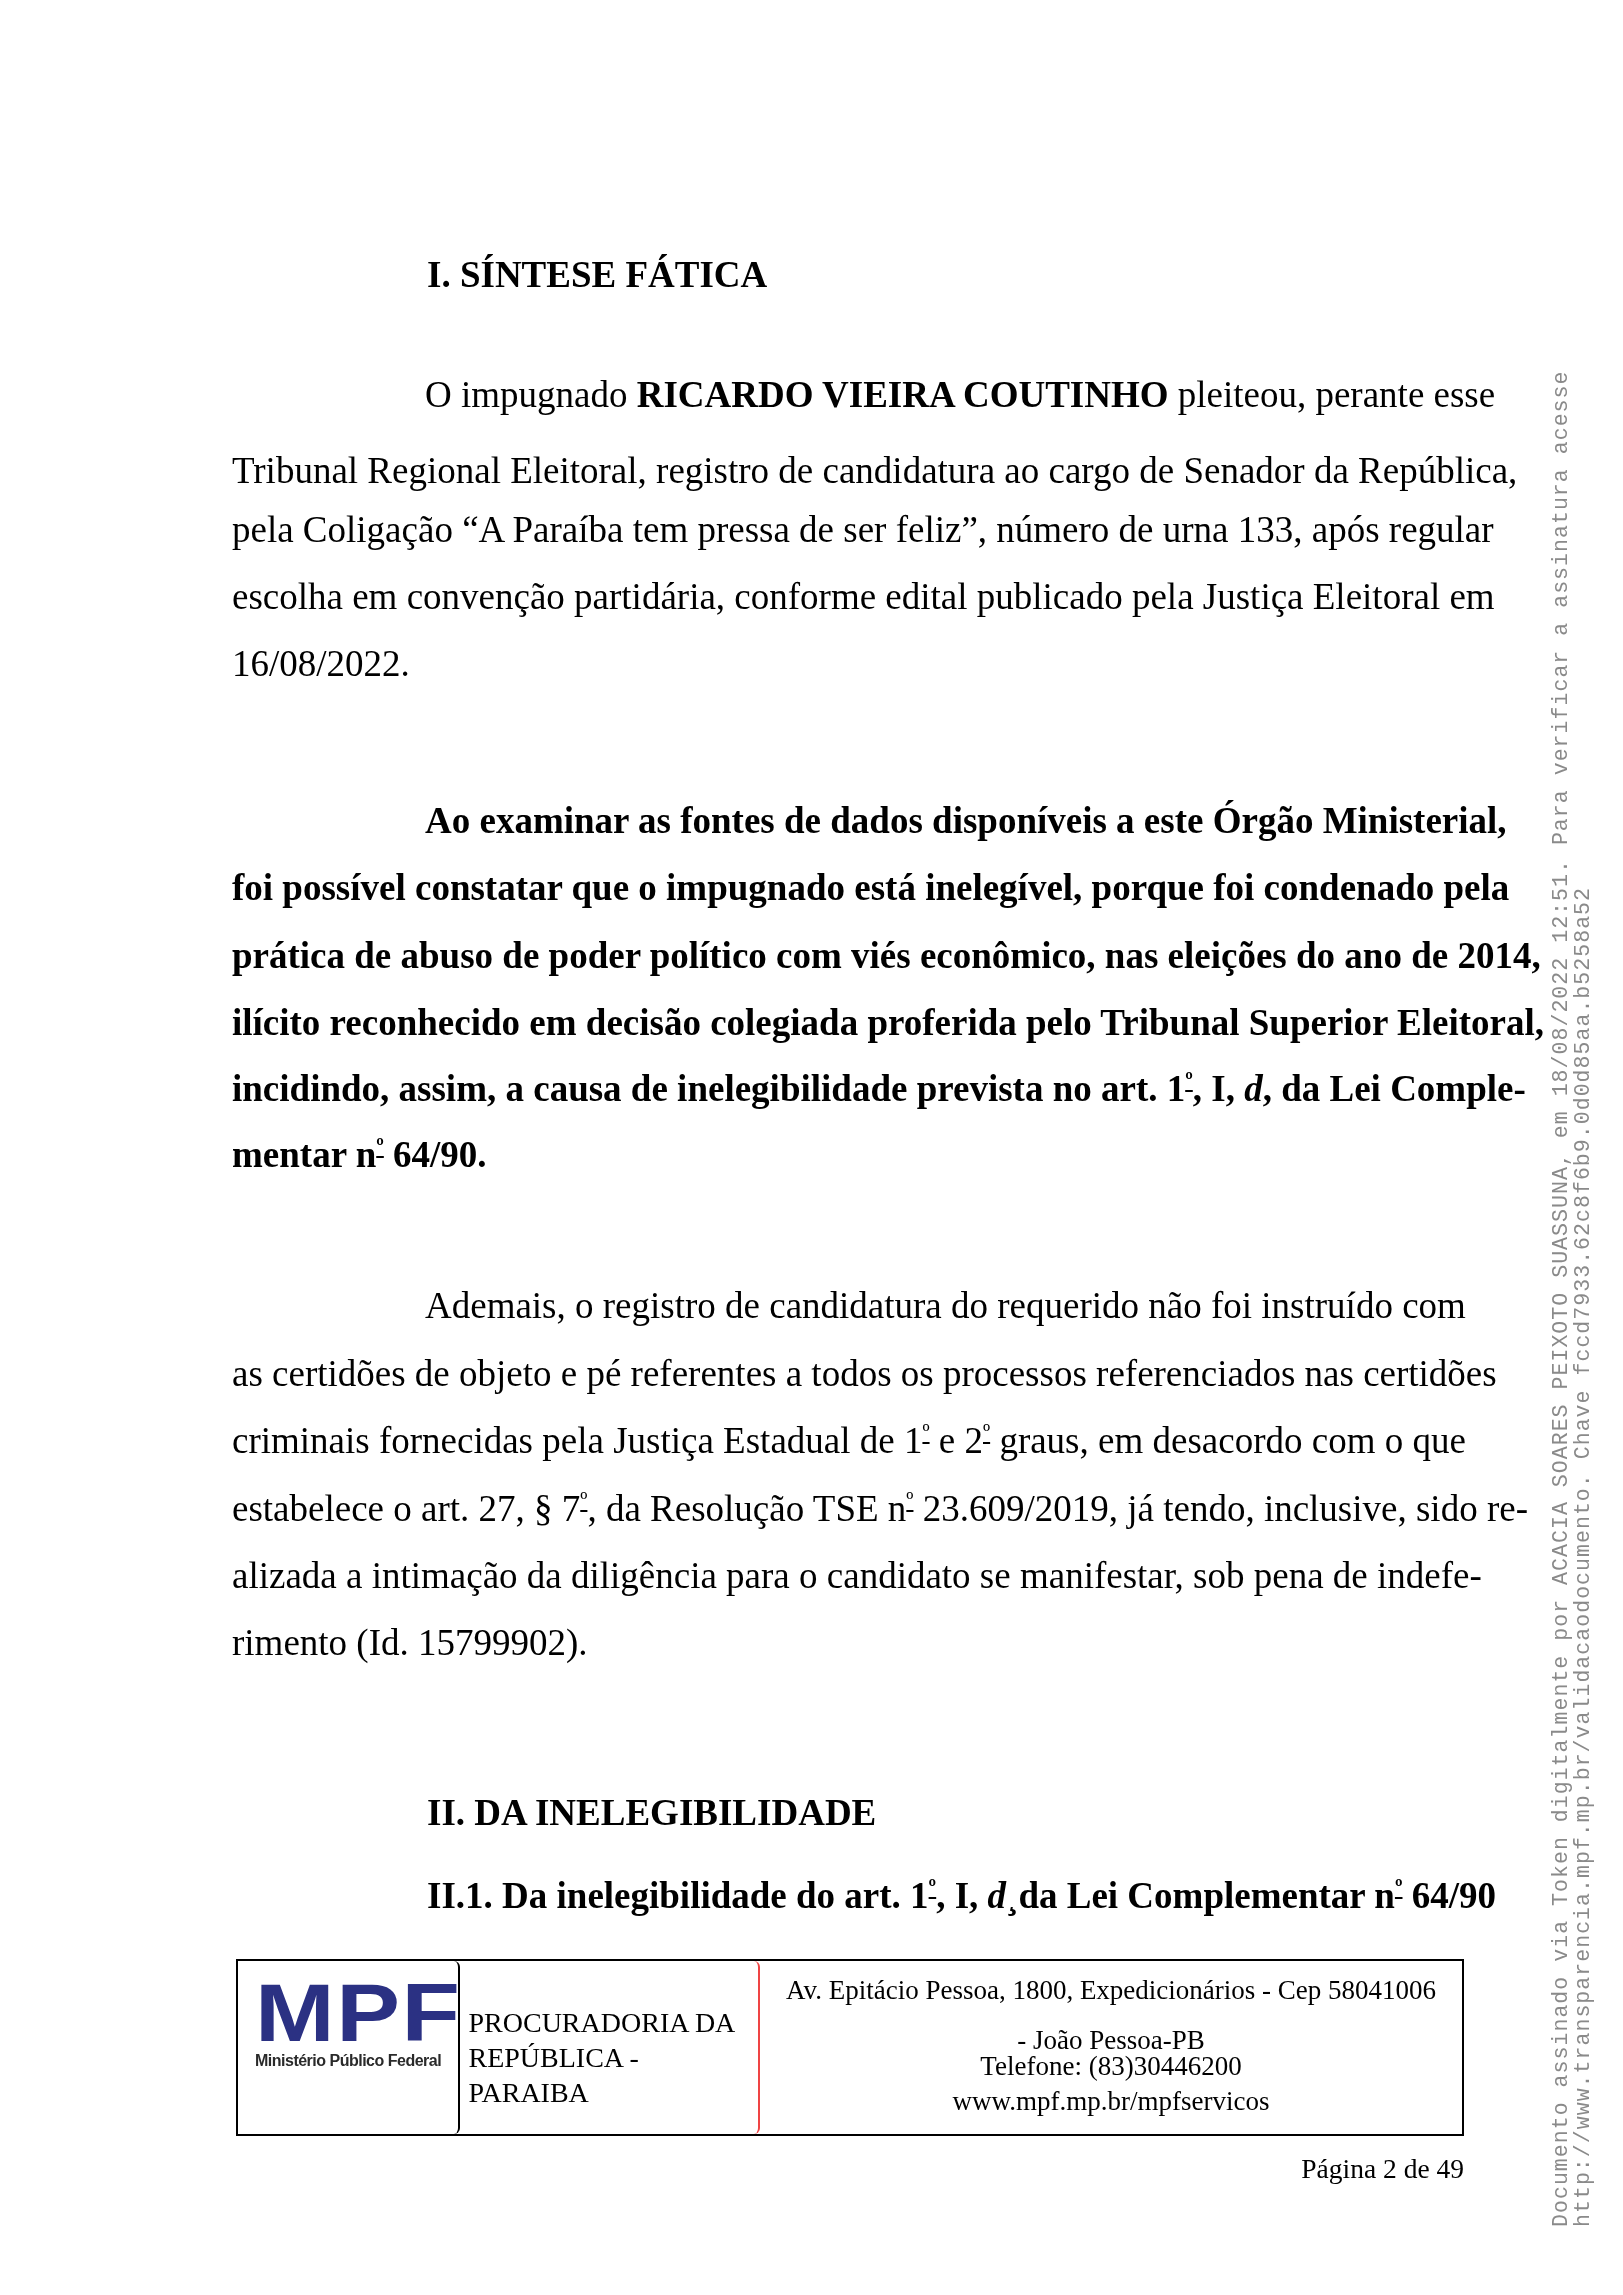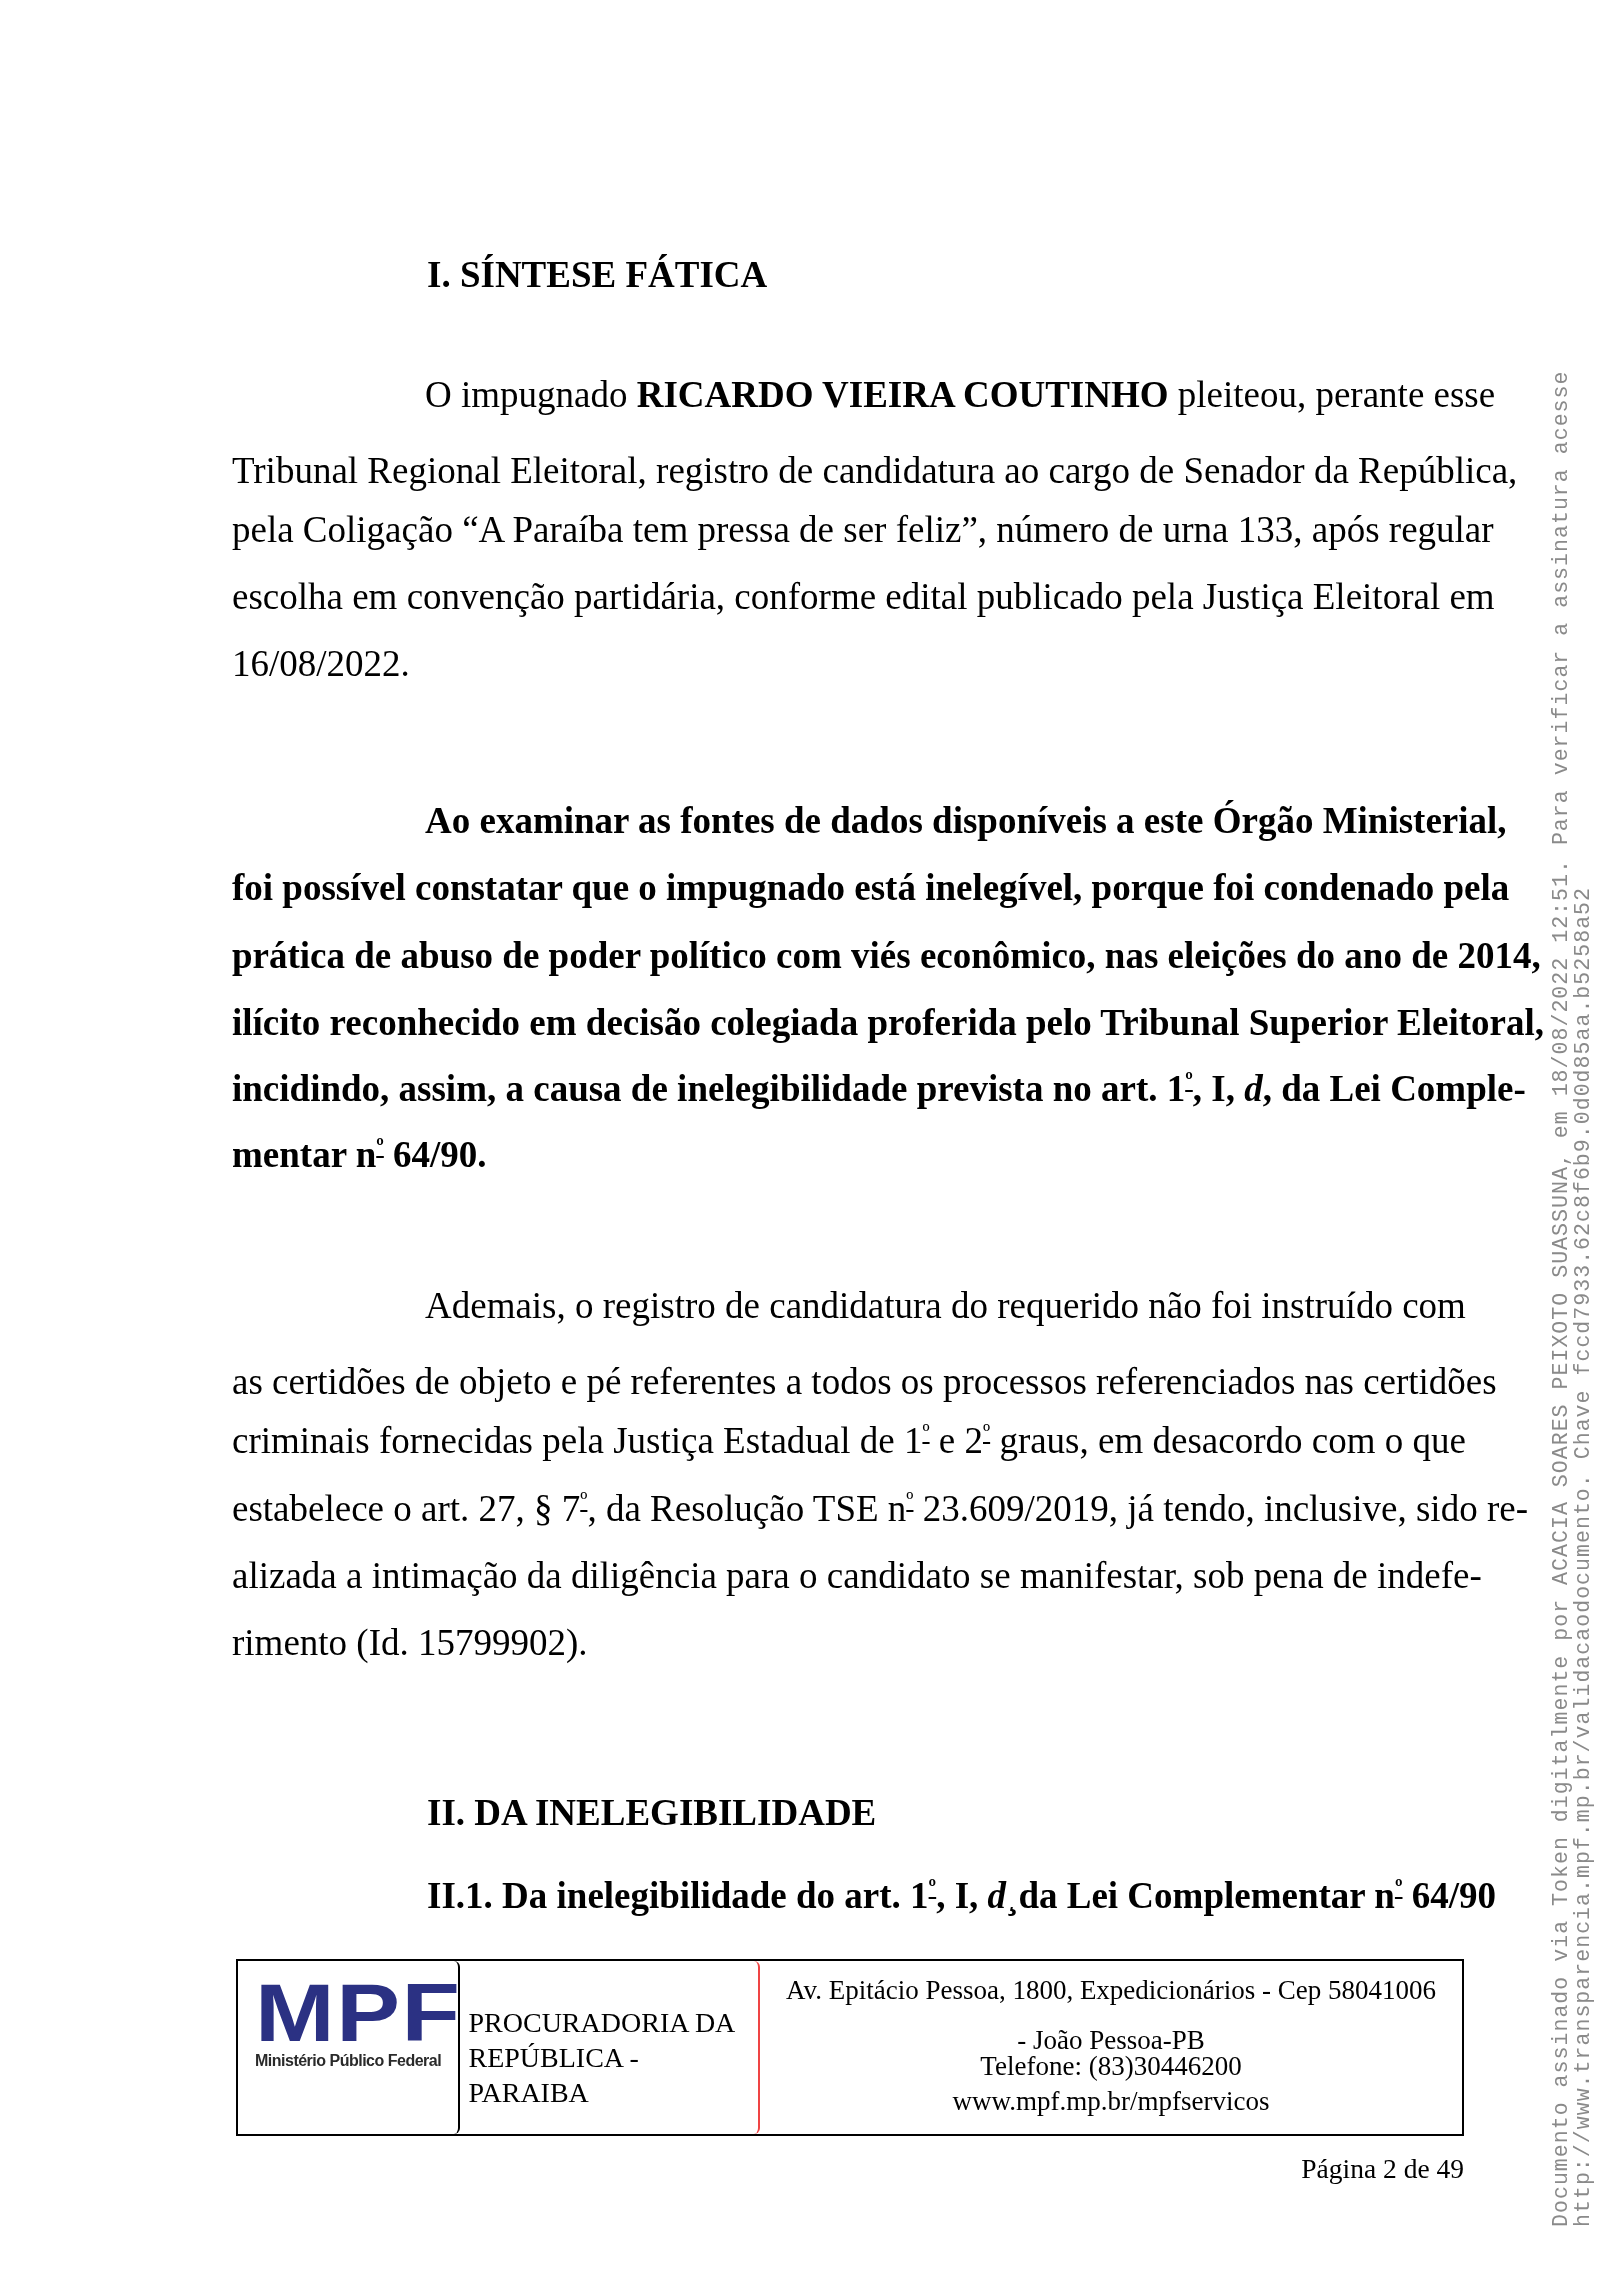--- a/index.html
+++ b/index.html
@@ -59,21 +59,21 @@
   <div class="line indent bold" style="top:802px;">Ao examinar as fontes de dados disponíveis a este Órgão Ministerial,</div>
   <div class="line bold" style="top:869px;">foi possível constatar que o impugnado está inelegível, porque foi condenado pela</div>
   <div class="line bold" style="top:937px;">prática de abuso de poder político com viés econômico, nas eleições do ano de 2014,</div>
   <div class="line bold" style="top:1004px;">ilícito reconhecido em decisão colegiada proferida pelo Tribunal Superior Eleitoral,</div>
   <div class="line bold" style="top:1070px;"><span>incidindo, assim, a causa de inelegibilidade prevista no art. 1</span><sup class="ord">º</sup><span>, I, </span><i>d</i><span>, da Lei Comple-</span></div>
   <div class="line bold last" style="top:1136px;"><span>mentar n</span><sup class="ord">º</sup><span> 64/90.</span></div>
 </div>
 
 <div>
   <div class="line indent" style="top:1287px;">Ademais, o registro de candidatura do requerido não foi instruído com</div>
-  <div class="line" style="top:1355px;margin-top:8px;">as certidões de objeto e pé referentes a todos os processos referenciados nas certidões</div>
+  <div class="line" style="top:1355px;">as certidões de objeto e pé referentes a todos os processos referenciados nas certidões</div>
   <div class="line" style="top:1422px;"><span>criminais fornecidas pela Justiça Estadual de 1</span><sup class="ord">º</sup><span> e 2</span><sup class="ord">º</sup><span> graus, em desacordo com o que</span></div>
   <div class="line" style="top:1490px;"><span>estabelece o art. 27, § 7</span><sup class="ord">º</sup><span>, da Resolução TSE n</span><sup class="ord">º</sup><span> 23.609/2019, já tendo, inclusive, sido re-</span></div>
   <div class="line" style="top:1557px;">alizada a intimação da diligência para o candidato se manifestar, sob pena de indefe-</div>
   <div class="line last" style="top:1624px;">rimento (Id. 15799902).</div>
 </div>
 
 <div class="heading" style="top:1794px;">II. DA INELEGIBILIDADE</div>
 <div class="heading" style="top:1877px;"><span>II.1. Da inelegibilidade do art. 1</span><sup class="ord">º</sup><span>, I, </span><i>d</i><span>¸da Lei Complementar n</span><sup class="ord">º</sup><span> 64/90</span></div>
 
 <div class="footer-table">

